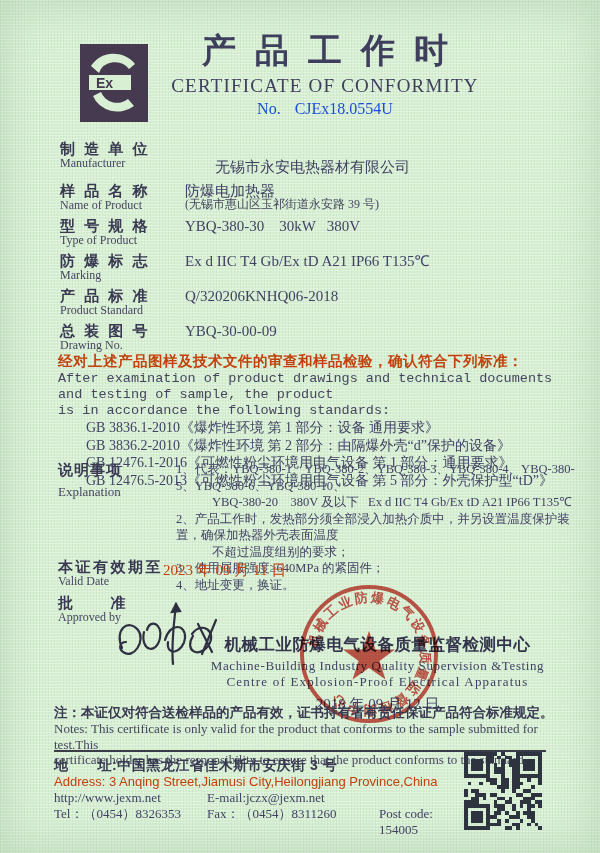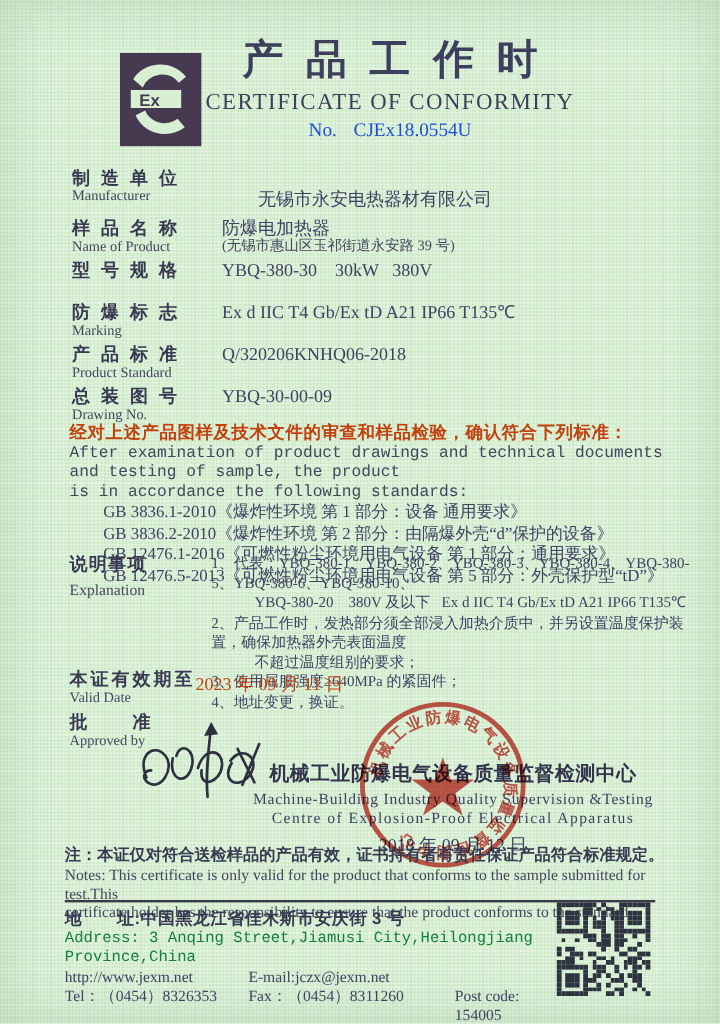--- a/index.html
+++ b/index.html
@@ -11,21 +11,21 @@
     background-image:
       repeating-linear-gradient(0deg, rgba(255,255,255,.30) 0 1px, transparent 1px 3px),
       repeating-linear-gradient(90deg, rgba(178,219,178,.35) 0 1px, transparent 1px 3px);
     position:relative;
   }
   .page{position:absolute;inset:0;box-shadow:inset 0 0 46px rgba(110,155,115,.28);}
   .abs{position:absolute;}
   .pre{white-space:pre-wrap;}
 
   
-  .logo{top:44px;left:100px;width:68px;height:60px;}
+  .logo{top:44px;left:80px;width:68px;height:60px;}
   .title-block{top:30px;left:130px;width:390px;text-align:center;}
   .title-cn{font-size:34px;line-height:40px;font-weight:bold;letter-spacing:19px;padding-left:19px;color:#3e3f5c;}
   .title-en{font-family:"Liberation Serif",serif;font-size:19px;letter-spacing:1.2px;margin-top:5px;color:#3e3f5c;}
   .cert-no{font-family:"Liberation Serif",serif;font-size:16px;margin-top:3px;color:#1d4ed8;}
   .cert-no .no-val{margin-left:14px;}
 
   
   .fields{top:140px;left:60px;width:505px;}
   .frow{position:relative;}
   .frow.h42{height:42px;} .frow.h35{height:35px;}
@@ -66,21 +66,21 @@
   
   .notes{top:704px;left:54px;width:502px;}
   .note-cn{font-size:13.5px;font-weight:bold;line-height:17px;color:#393a52;}
   .note-en{font-family:"Liberation Serif",serif;font-size:13px;line-height:15.5px;color:#45465e;}
 
   .divider{top:750px;left:54px;width:492px;border-top:2px solid #3c3c49;}
 
   
   .footer{top:757px;left:54px;width:400px;}
   .ft1{font-size:14px;font-weight:bold;letter-spacing:.5px;line-height:17px;color:#393a52;}
-  .ft2{font-family:Liberation Mono, monospace;font-size:13px;line-height:16px;color:#15803d;}
+  .ft2{font-family:Liberation Sans, sans-serif;font-size:13px;line-height:16px;color:#c2410c;}
   .ftrow{display:flex;font-family:"Liberation Serif",serif;font-size:13px;line-height:16px;color:#414263;}
   .ftrow .c1{width:153px;flex:none;} .ftrow .c2{width:172px;flex:none;}
 
   .qr{top:752px;left:464px;width:78px;height:78px;display:grid;grid-template-columns:repeat(21,1fr);grid-template-rows:repeat(21,1fr);}
   .qr i{display:block;} .qr i.on{background:#2e3340;}
 </style>
 </head>
 <body>
 
 <div class="page">
@@ -112,20 +112,21 @@
         <div class="fnote">(无锡市惠山区玉祁街道永安路 39 号)</div>
       </div>
     </div>
     <div class="frow h35">
       <div class="lab-cn">样 品 名 称</div>
       <div class="lab-en">Name of Product</div>
       <div class="fval pre">防爆电加热器</div>
     </div>
     <div class="frow h35">
       <div class="lab-cn">型 号 规 格</div>
+      <div class="lab-en">Type of Product</div>
       <div class="fval pre">YBQ-380-30    30kW   380V</div>
     </div>
     <div class="frow h35">
       <div class="lab-cn">防 爆 标 志</div>
       <div class="lab-en">Marking</div>
       <div class="fval pre">Ex d IIC T4 Gb/Ex tD A21 IP66 T135℃</div>
     </div>
     <div class="frow h35">
       <div class="lab-cn">产 品 标 准</div>
       <div class="lab-en">Product Standard</div>

